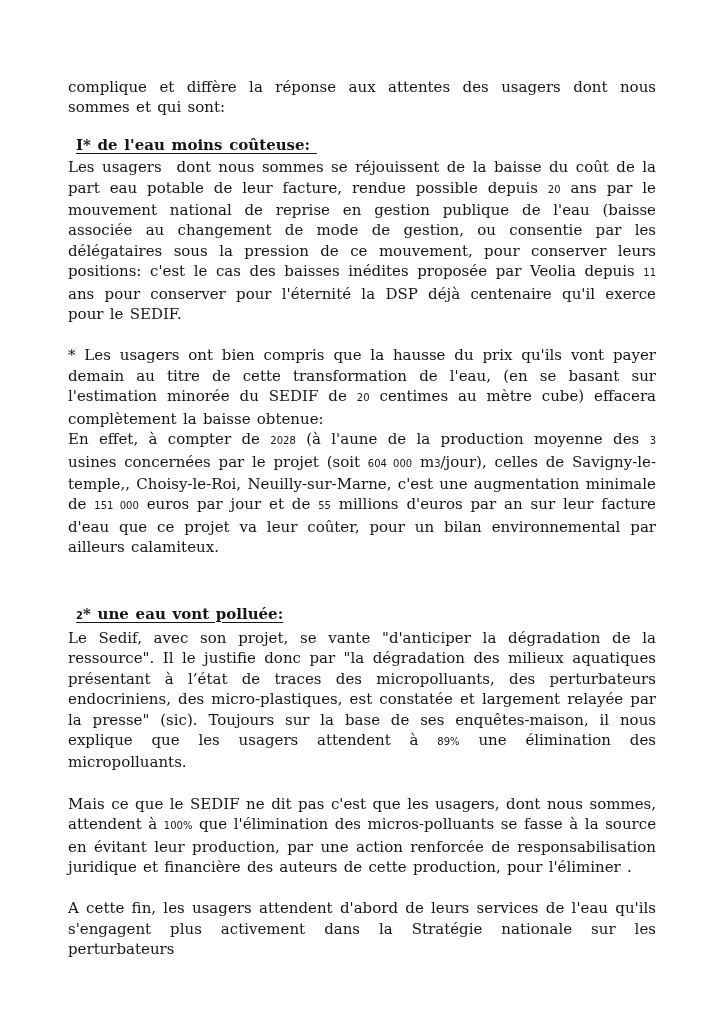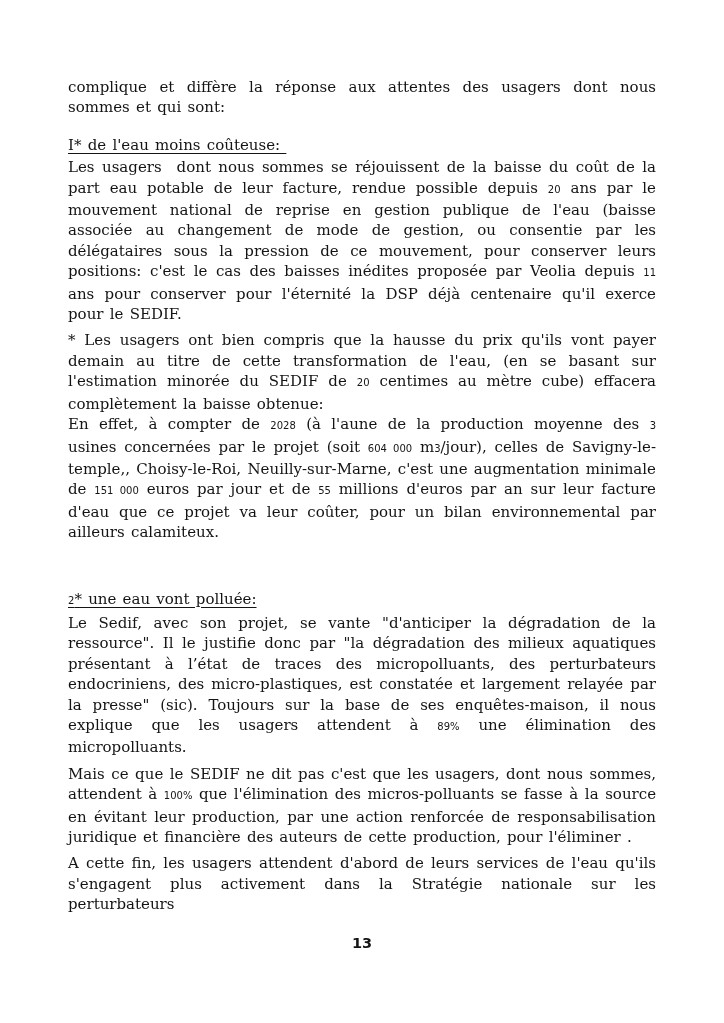--- a/index.html
+++ b/index.html
@@ -13,25 +13,25 @@
     font-size: 15px;
     line-height: 20.4px;
     color: #141414;
     background: #ffffff;
   }
   .para {
     margin: 0;
     text-align: justify;
     word-spacing: 1.5px;
   }
-  .gap { margin-top: 6px; }
+  .gap { margin-top: 21px; }
   .heading {
     font-size: 15px;
-    font-weight: 400;
-    margin: 0;
+    font-weight: 700;
+    margin: 8px;
     text-decoration: underline;
     text-underline-offset: 3px;
     text-decoration-thickness: 1.3px;
     word-spacing: 1.5px;
   }
   .h1gap { margin-top: 17px; margin-bottom: 2px; }
   .h2gap { margin-top: 46px; margin-bottom: 2px; }
   .b { font-weight: 400; }
   .n { font-family: "DejaVu Sans", "Liberation Sans", sans-serif; font-size: 10px; }
   .pagenum {
@@ -62,15 +62,14 @@
   <p class="para"><span>En effet, à compter de </span><span class="n">2028</span><span> (à l'aune de la production moyenne des </span><span class="n">3</span><span> usines concernées par le projet (soit </span><span class="n">604 000</span><span> m</span><span class="n">3</span><span>/jour), celles de Savigny-le-temple,, Choisy-le-Roi, Neuilly-sur-Marne, c'est une augmentation minimale de </span><span class="n">151 000</span><span> euros par jour et </span><span class="b">de </span><span class="b n">55</span><span class="b"> millions d'euros par an sur leur facture d'eau que ce projet va leur coûter, pour un bilan environnemental par ailleurs calamiteux.</span></p>
 
   <h2 class="heading h2gap"><span class="n">2</span><span>* une eau vont polluée:</span></h2>
 
   <p class="para"><span>Le Sedif, avec son projet, se vante "d'anticiper la dégradation de la ressource". Il le justifie donc par "la dégradation des milieux aquatiques présentant à l’état de traces des micropolluants, des perturbateurs endocriniens, des micro-plastiques, est constatée et largement relayée par la presse" (sic). Toujours sur la base de ses enquêtes-maison, il nous explique que les usagers attendent à </span><span class="n">89%</span><span> une élimination des micropolluants.</span></p>
 
   <p class="para gap"><span>Mais ce que le SEDIF ne dit pas c'est que </span><span class="b">les usagers, dont nous sommes, attendent à </span><span class="b n">100%</span><span class="b"> que l'élimination des micros-polluants se fasse à la source en évitant leur production,</span><span> par une action renforcée de responsabilisation juridique et financière des auteurs de cette production, pour l'éliminer .</span></p>
 
   <p class="para gap"><span>A cette fin, les usagers attendent d'abord de leurs services de l'eau qu'ils s'engagent plus activement dans la Stratégie nationale sur les perturbateurs</span></p>
 
-  <div class="pagenum">13</div>
 
 </div>
 
 </body></html>

